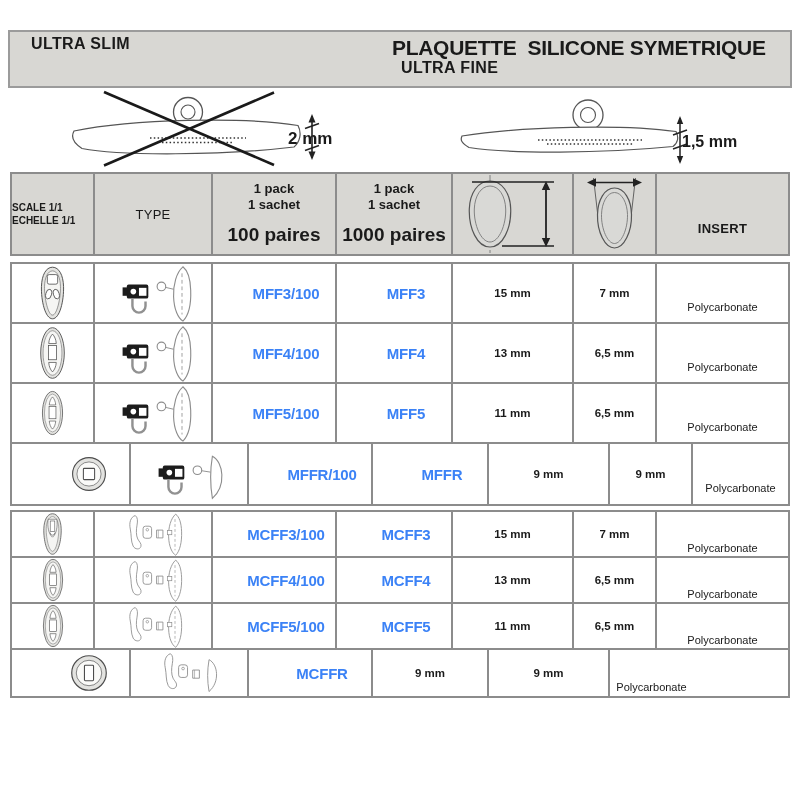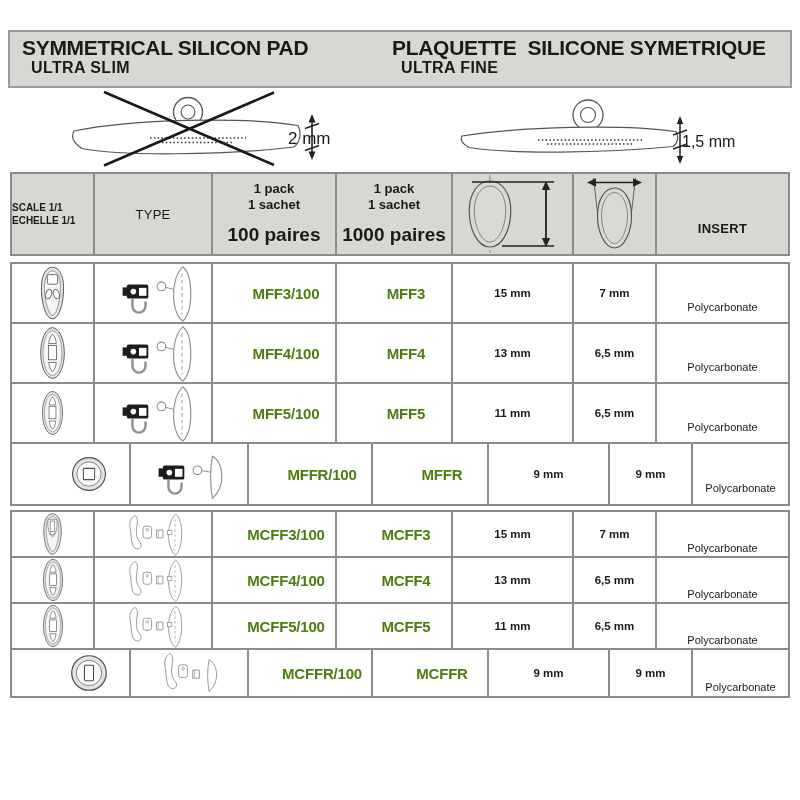--- a/index.html
+++ b/index.html
@@ -10,21 +10,21 @@
   .title-bar{position:absolute;left:8px;top:30px;width:784px;height:58px;box-sizing:border-box;
              background:#d8d7d3;border:2px solid #9b9b9b;}
   .title-block{position:absolute;top:4px;}
   .title-en{left:12px;}
   .title-fr{left:382px;}
   .t1{font-size:21px;font-weight:bold;letter-spacing:-0.3px;white-space:pre;}
   .t2{font-size:16px;font-weight:bold;letter-spacing:0.4px;padding-left:9px;margin-top:-1px;}
 
   
   .diag{position:absolute;}
-  .dim-label{position:absolute;font-weight:normal;font-size:17px;white-space:pre;}
+  .dim-label{position:absolute;font-weight:bold;font-size:17px;white-space:pre;}
 
   
   .tblock{position:absolute;left:10px;width:780px;box-sizing:border-box;border:2px solid #8c8c8c;}
   .thead{top:172px;height:84px;background:#d8d7d3;display:grid;
          grid-template-columns:83px 118px 124px 116px 121px 83px 1fr;}
   .group{background:#ffffff;}
   .g1{top:262px;}
   .g2{top:510px;}
   .row{display:grid;grid-template-columns:83px 118px 124px 116px 121px 83px 1fr;
        border-bottom:2px solid #8c8c8c;box-sizing:border-box;}
@@ -37,21 +37,21 @@
 
   
   .scale-cell{align-items:flex-start;padding-left:0;}
   .s1,.s2{font-size:10px;font-weight:bold;line-height:13px;}
   .type-t{font-size:13px;letter-spacing:0.3px;}
   .p1{font-size:13px;font-weight:bold;line-height:16px;}
   .p2{font-size:19px;font-weight:bold;line-height:24px;margin-top:10px;}
   .ins-t{font-size:13px;font-weight:bold;letter-spacing:0.3px;}
 
   
-  .ref{color:#4d7c0f;font-weight:bold;font-size:15px;letter-spacing:-0.2px;margin-left:24px;}
+  .ref{color:#3b82f6;font-weight:bold;font-size:15px;letter-spacing:-0.2px;margin-left:24px;}
   .mm{font-weight:bold;font-size:11.5px;}
   .insert{font-size:11px;}
 </style>
 </head>
 <body>
 
 <svg width="0" height="0" style="position:absolute">
   <defs>
     <symbol id="pad-teardrop" viewBox="0 0 44 76">
       <path d="M22 3 C13 3 7.5 14 7 29 C6.4 48 12 73 22 73 C32 73 37.6 48 37 29 C36.5 14 31 3 22 3 Z" fill="#e3e3e0" stroke="#4d4d4d" stroke-width="1.3"></path>
@@ -123,21 +123,20 @@
       <line x1="59.5" y1="27" x2="59.5" y2="38" stroke="#8d8d8d" stroke-width="0.8"></line>
       <path d="M79 13 C91 19 94 43 79 56 C76.5 41 76.5 28 79 13 Z" fill="#fff" stroke="#8d8d8d" stroke-width="1.2"></path>
     </symbol>
   </defs>
 </svg>
 
 <div class="page">
 
   <div class="title-bar">
     <div class="title-block title-en">
-      <div class="t1">SYMMETRICAL SILICON PAD</div>
       <div class="t2">ULTRA SLIM</div>
     </div>
     <div class="title-block title-fr">
       <div class="t1">PLAQUETTE  SILICONE SYMETRIQUE</div>
       <div class="t2">ULTRA FINE</div>
     </div>
   </div>
 
   <svg class="diag" style="left:58px;top:90px" width="322" height="78" viewBox="0 0 322 78">
     <circle cx="130" cy="22" r="14.5" fill="#fff" stroke="#555" stroke-width="1.3"></circle>
@@ -342,21 +341,20 @@
       <div class="cell">
           <svg width="40" height="40">
             <use href="#pad-round-c"></use>
           </svg>
         </div>
       <div class="cell">
           <svg width="100" height="58">
             <use href="#mount-clip-r"></use>
           </svg>
         </div>
-      <div class="cell ref">MCFFR/100</div>
       <div class="cell ref">MCFFR</div>
       <div class="cell mm">9 mm</div>
       <div class="cell mm">9 mm</div>
       <div class="cell insert">Polycarbonate</div>
     </div>
   </div>
 
 </div>
 
 </body></html>

